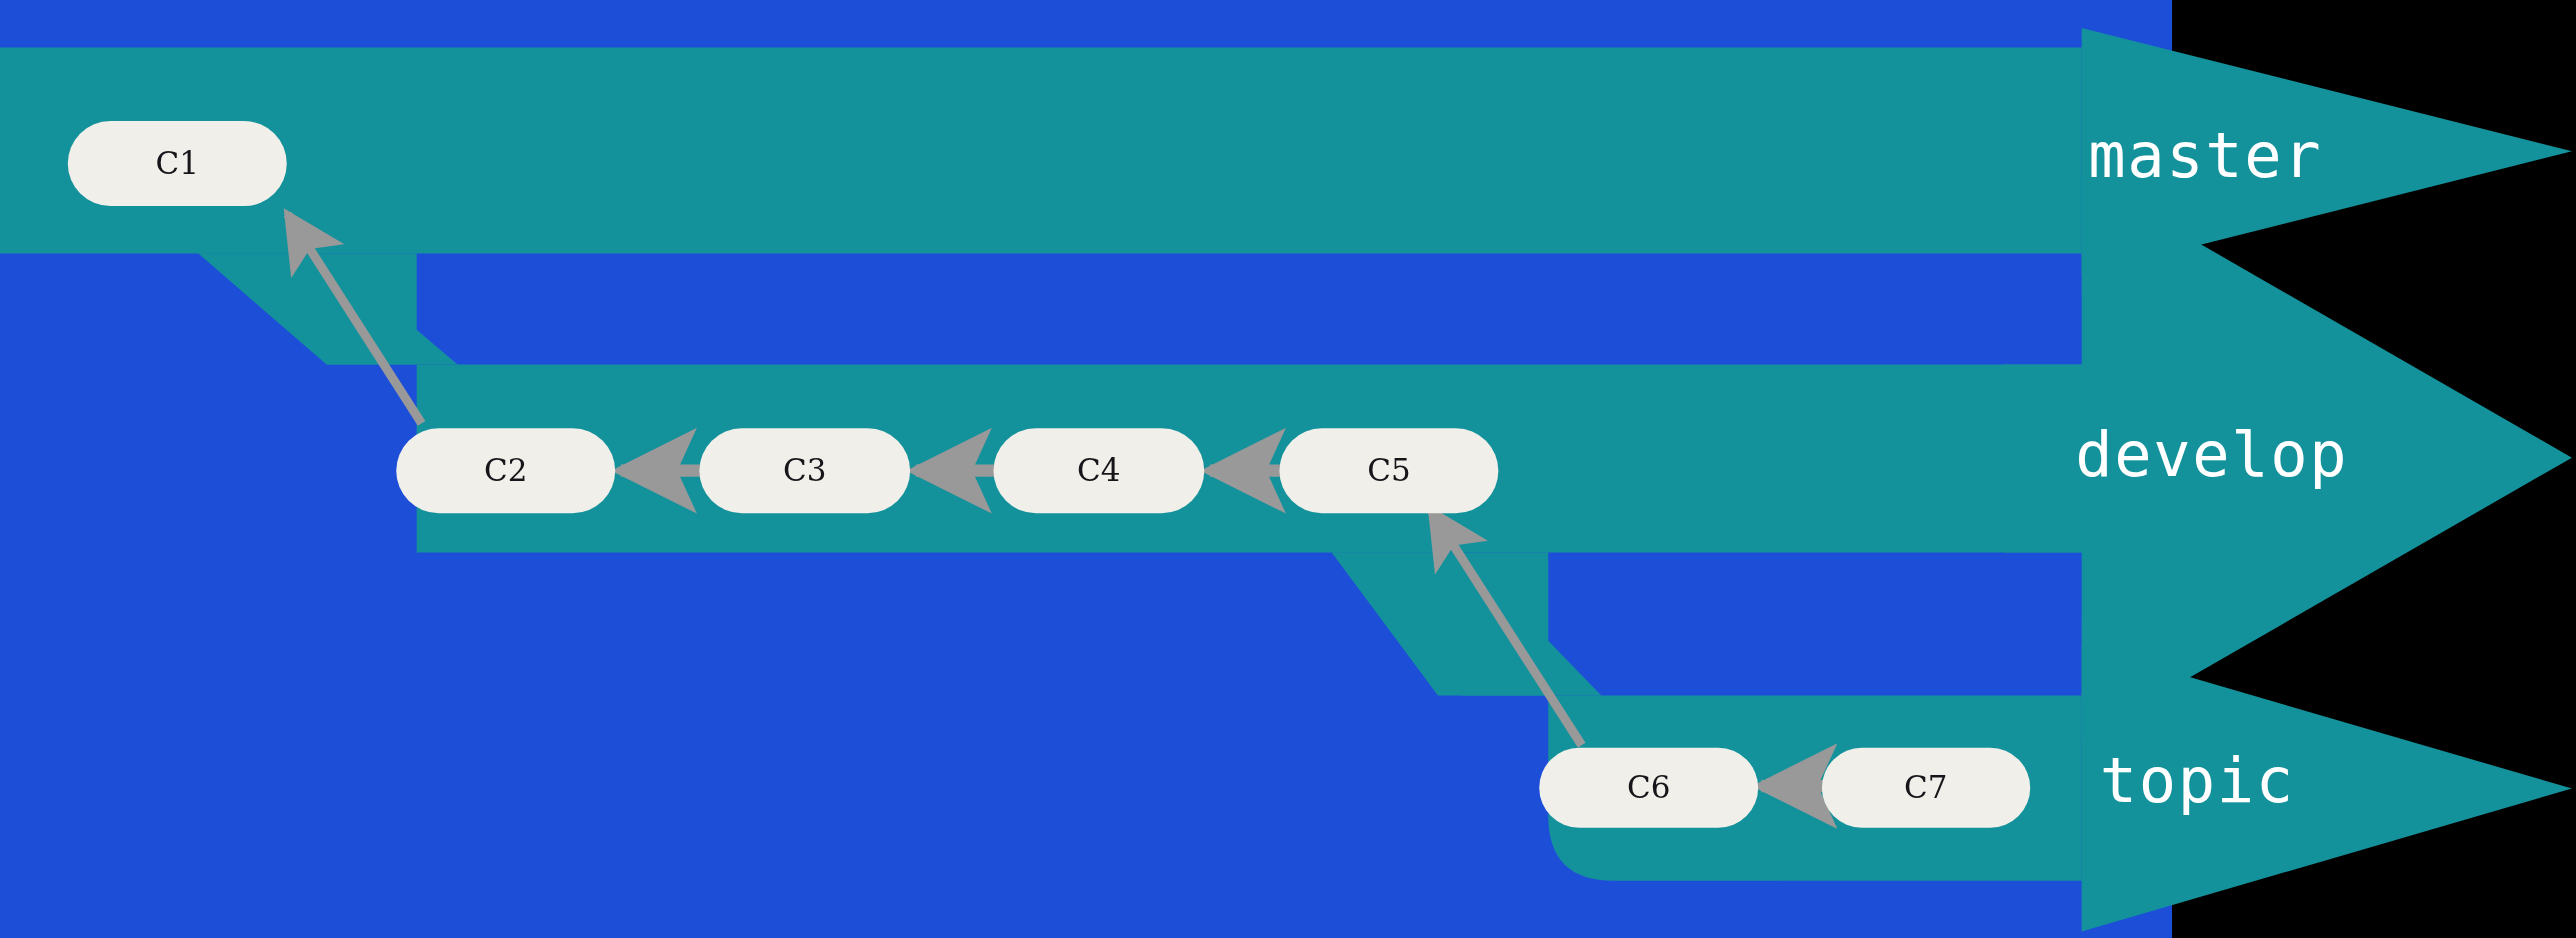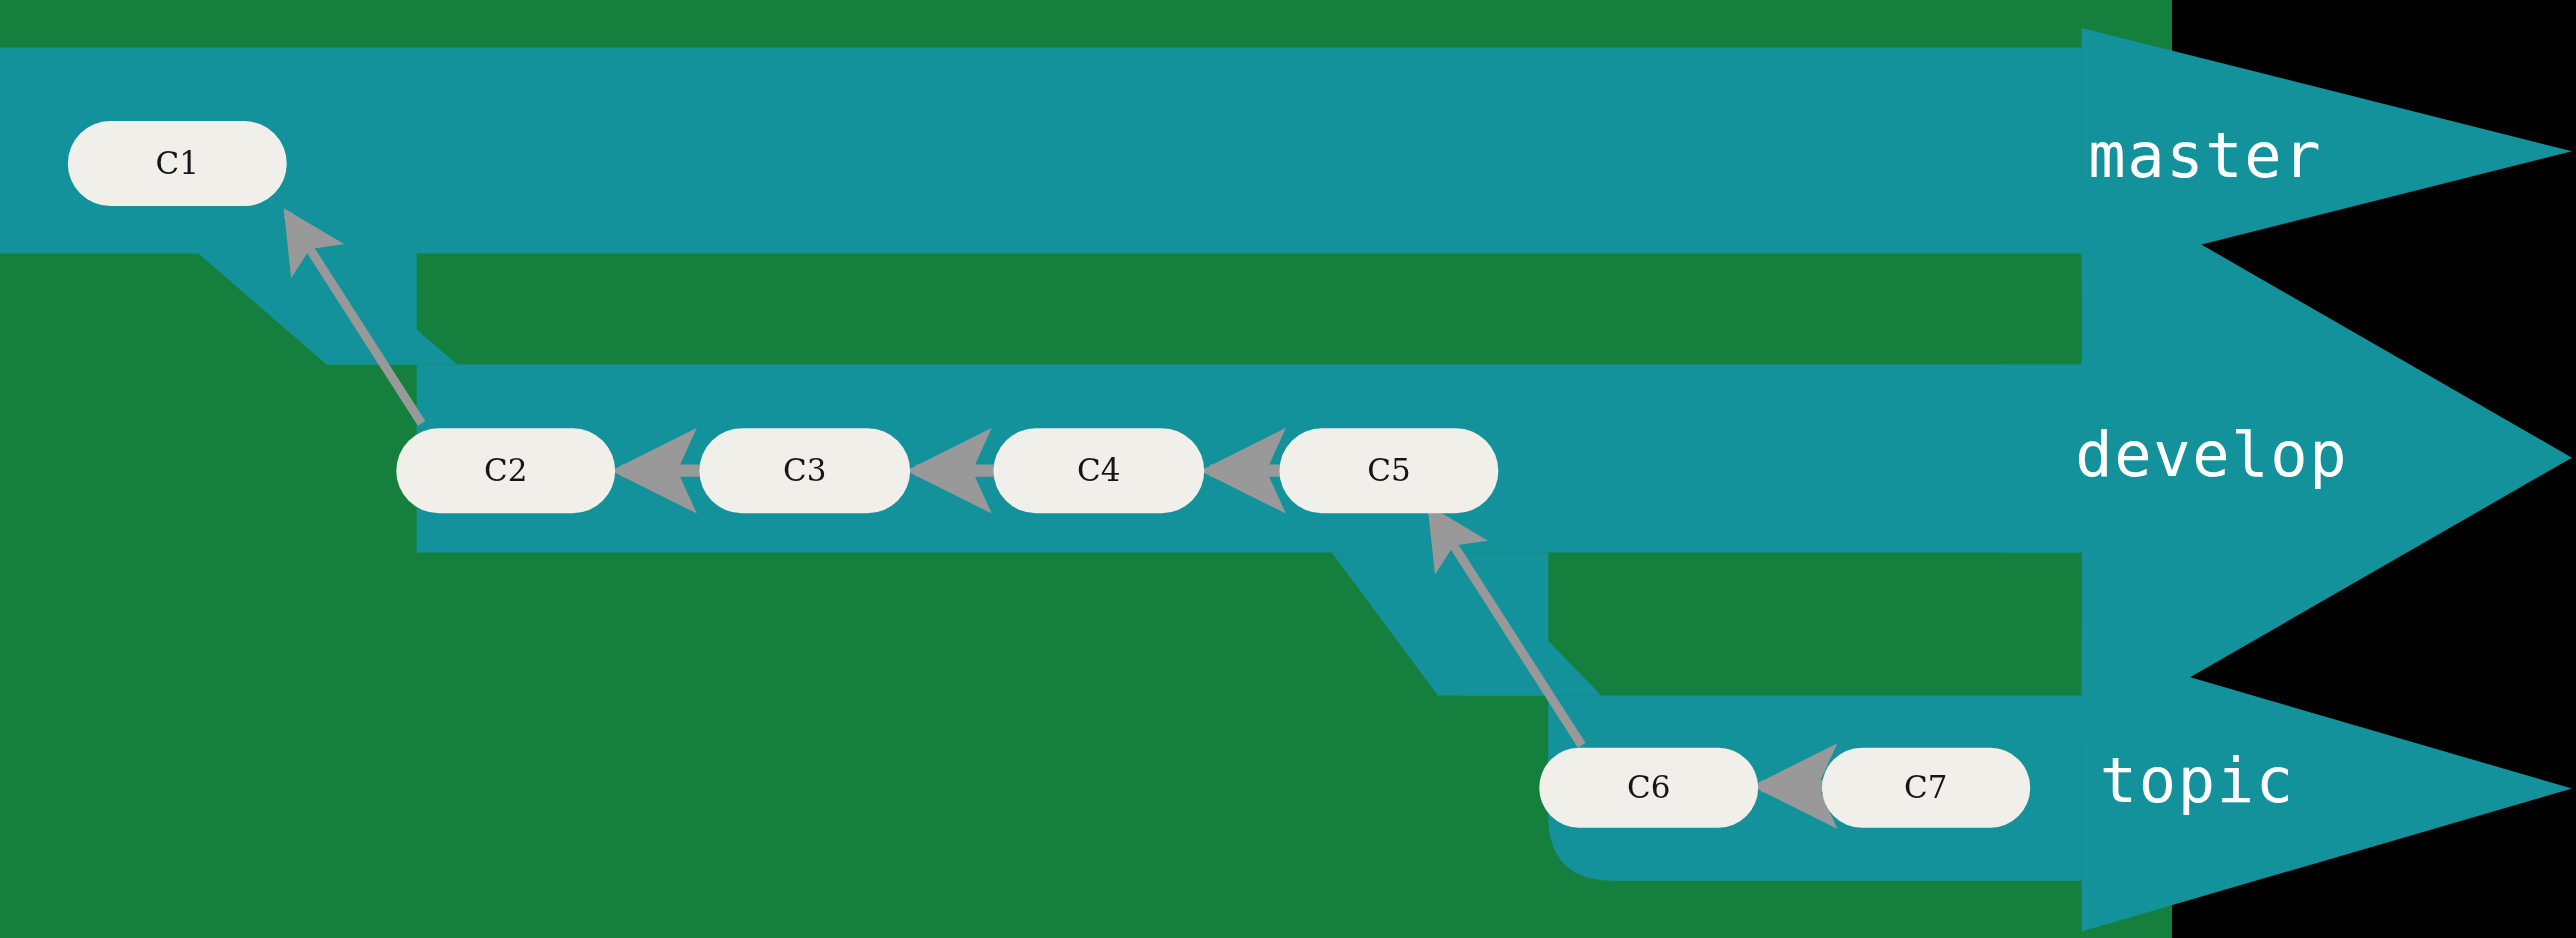--- a/index.html
+++ b/index.html
@@ -10,21 +10,21 @@
   body {
     width: 2576px;
     height: 939px;
     overflow: hidden;
     font-family: "DejaVu Sans Mono", monospace;
   }
   #diagram-root {
     position: relative;
     width: 2172px;
     height: 939px;
-    background: #15803d;
+    background: #1d4ed8;
   }
   svg#git-graph {
     display: block;
     width: 2576px;
     height: 939px;
   }
   .branch-band {
     shape-rendering: geometricPrecision;
   }
   .branch-label {

